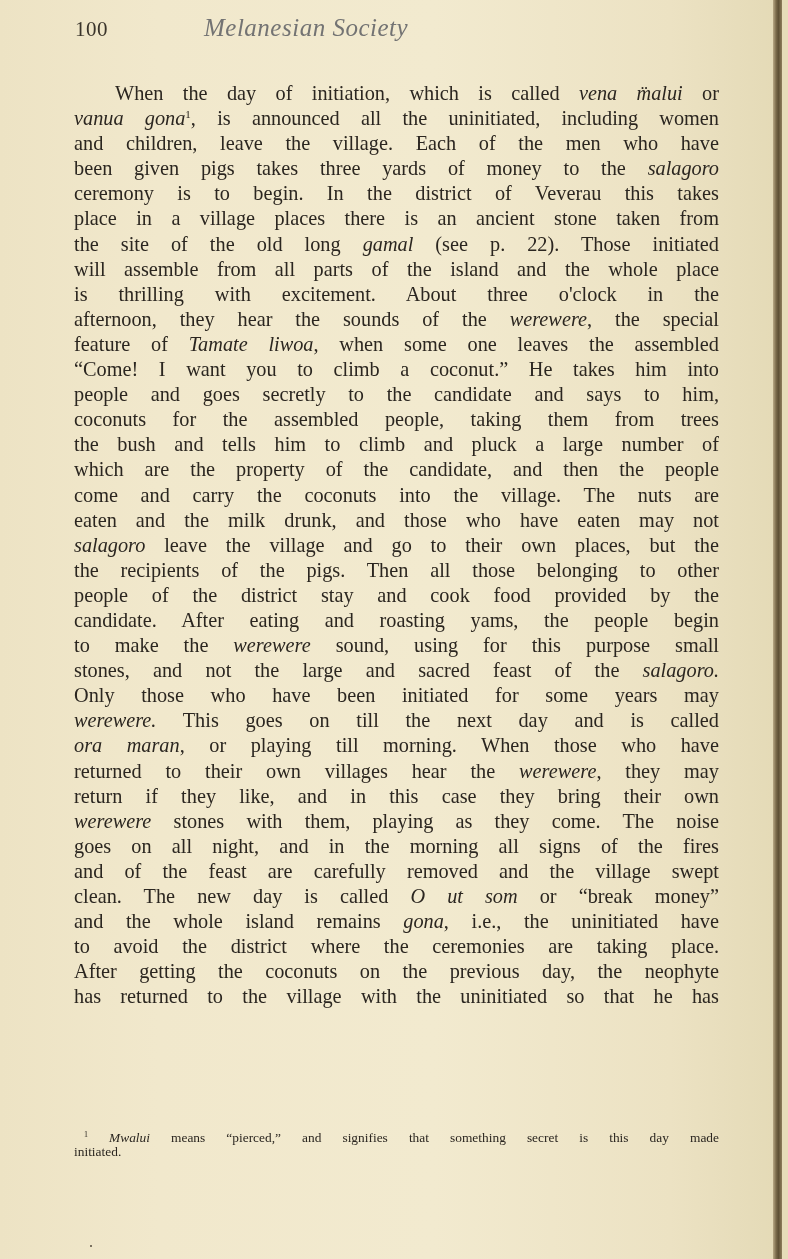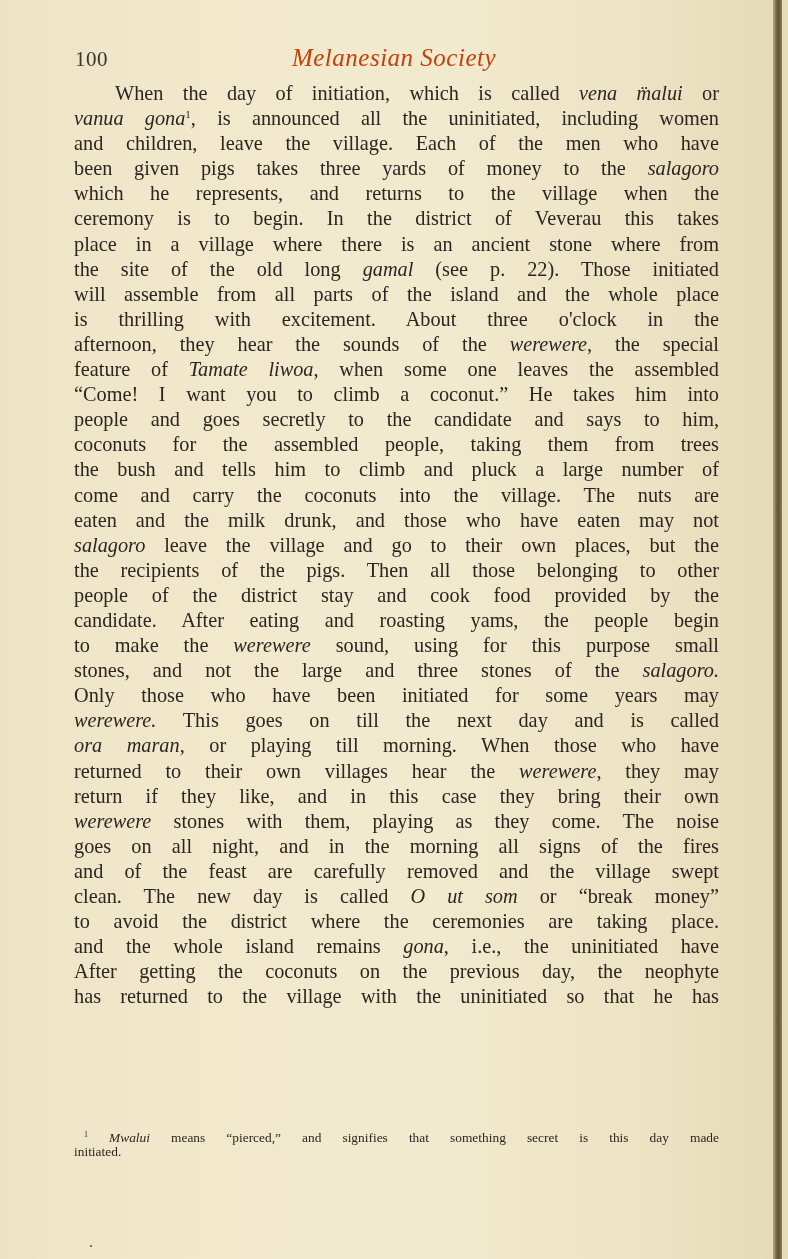--- a/index.html
+++ b/index.html
@@ -12,29 +12,29 @@
   .page { position: absolute; left: 0; top: 0; width: 788px; height: 1259px; }
   .binding {
     position: absolute; left: 773px; top: 0; width: 9px; height: 1259px;
     background: linear-gradient(90deg, #b9a985 0%, #7a6a4a 35%, #5e5034 60%, #8e7e5c 100%);
   }
   .binding-edge {
     position: absolute; left: 782px; top: 0; width: 6px; height: 1259px;
     background: #e6dcb9;
   }
   .header {
-    position: absolute; left: 74px; top: 44px; width: 650px; height: 30px;
+    position: absolute; left: 74px; top: 14px; width: 650px; height: 30px;
   }
   .page-number {
     position: absolute; left: 1px; top: 3px;
     font-size: 21px; letter-spacing: 0.5px; color: #3a342b;
   }
   .running-head {
-    position: absolute; left: 130px; top: 0px; width: 380px; text-align: center;
-    font-size: 25px; font-style: italic; letter-spacing: 0.5px; color: #c2410c;
+    position: absolute; left: 130px; top: 0px; width: 380px; text-align: left;
+    font-size: 25px; font-style: italic; letter-spacing: 0.5px; color: #737373;
   }
   .body-text {
     position: absolute; left: 74px; top: 81px; width: 645px;
   }
   .line {
     height: 25.1px; line-height: 25.1px; font-size: 20.3px;
     white-space: nowrap; text-align: justify; text-align-last: justify;
     overflow: visible;
   }
   .line.indent { padding-left: 41px; }
@@ -61,51 +61,51 @@
   <div class="header">
     <span class="page-number">100</span>
     <span class="running-head">Melanesian Society</span>
   </div>
 
   <div class="body-text" id="body-text">
       <div class="line indent"><span>When the day of initiation, which is called </span><i>vena m̈alui</i><span> or</span></div>
       <div class="line"><i>vanua gona</i><sup>1</sup><span>, is announced all the uninitiated, including women</span></div>
       <div class="line"><span>and children, leave the village.  Each of the men who have</span></div>
       <div class="line"><span>been given pigs takes three yards of money to the </span><i>salagoro</i></div>
-      <div class="line"><span>which he represents, and returns to the village when the</span></div>
       <div class="line"><span>ceremony is to begin.  In the district of Veverau this takes</span></div>
-      <div class="line"><span>place in a village where there is an ancient stone where from</span></div>
+      <div class="line"><span>place in a village places there is an ancient stone taken from</span></div>
       <div class="line"><span>the site of the old long </span><i>gamal</i><span> (see p. 22).  Those initiated</span></div>
       <div class="line"><span>will assemble from all parts of the island and the whole place</span></div>
       <div class="line"><span>is thrilling with excitement.  About three o'clock in the</span></div>
       <div class="line"><span>afternoon, they hear the sounds of the </span><i>werewere</i><span>, the special</span></div>
       <div class="line"><span>feature of </span><i>Tamate liwoa</i><span>, when some one leaves the assembled</span></div>
       <div class="line"><span>“Come! I want you to climb a coconut.”  He takes him into</span></div>
       <div class="line"><span>people and goes secretly to the candidate and says to him,</span></div>
       <div class="line"><span>coconuts for the assembled people, taking them from trees</span></div>
       <div class="line"><span>the bush and tells him to climb and pluck a large number of</span></div>
+      <div class="line"><span>which are the property of the candidate, and then the people</span></div>
       <div class="line"><span>come and carry the coconuts into the village.  The nuts are</span></div>
       <div class="line"><span>eaten and the milk drunk, and those who have eaten may not</span></div>
       <div class="line"><i>salagoro</i><span> leave the village and go to their own places, but the</span></div>
       <div class="line"><span>the recipients of the pigs.  Then all those belonging to other</span></div>
       <div class="line"><span>people of the district stay and cook food provided by the</span></div>
       <div class="line"><span>candidate.  After eating and roasting yams, the people begin</span></div>
       <div class="line"><span>to make the </span><i>werewere</i><span> sound, using for this purpose small</span></div>
-      <div class="line"><span>stones, and not the large and three stones of the </span><i>salagoro.</i></div>
+      <div class="line"><span>stones, and not the large and sacred feast of the </span><i>salagoro.</i></div>
       <div class="line"><span>Only those who have been initiated for some years may</span></div>
       <div class="line"><i>werewere.</i><span>  This goes on till the next day and is called</span></div>
       <div class="line"><i>ora maran</i><span>, or playing till morning.  When those who have</span></div>
       <div class="line"><span>returned to their own villages hear the </span><i>werewere</i><span>, they may</span></div>
       <div class="line"><span>return if they like, and in this case they bring their own</span></div>
       <div class="line"><i>werewere</i><span> stones with them, playing as they come.  The noise</span></div>
       <div class="line"><span>goes on all night, and in the morning all signs of the fires</span></div>
       <div class="line"><span>and of the feast are carefully removed and the village swept</span></div>
       <div class="line"><span>clean.  The new day is called </span><i>O ut som</i><span> or “break money”</span></div>
+      <div class="line"><span>and the whole island remains </span><i>gona</i><span>, i.e., the uninitiated have</span></div>
       <div class="line"><span>to avoid the district where the ceremonies are taking place.</span></div>
-      <div class="line"><span>and the whole island remains </span><i>gona</i><span>, i.e., the uninitiated have</span></div>
       <div class="line"><span>After getting the coconuts on the previous day, the neophyte</span></div>
       <div class="line"><span>has returned to the village with the uninitiated so that he has</span></div>
     </div>
 
   <div class="footnote" id="footnote">
       <div class="fn-line indent"><sup>1</sup><span> </span><i>Mwalui</i><span> means “pierced,” and signifies that something secret is this day made</span></div>
       <div class="fn-line last"><span>initiated.</span></div>
     </div>
 
   <div class="speck"></div>

